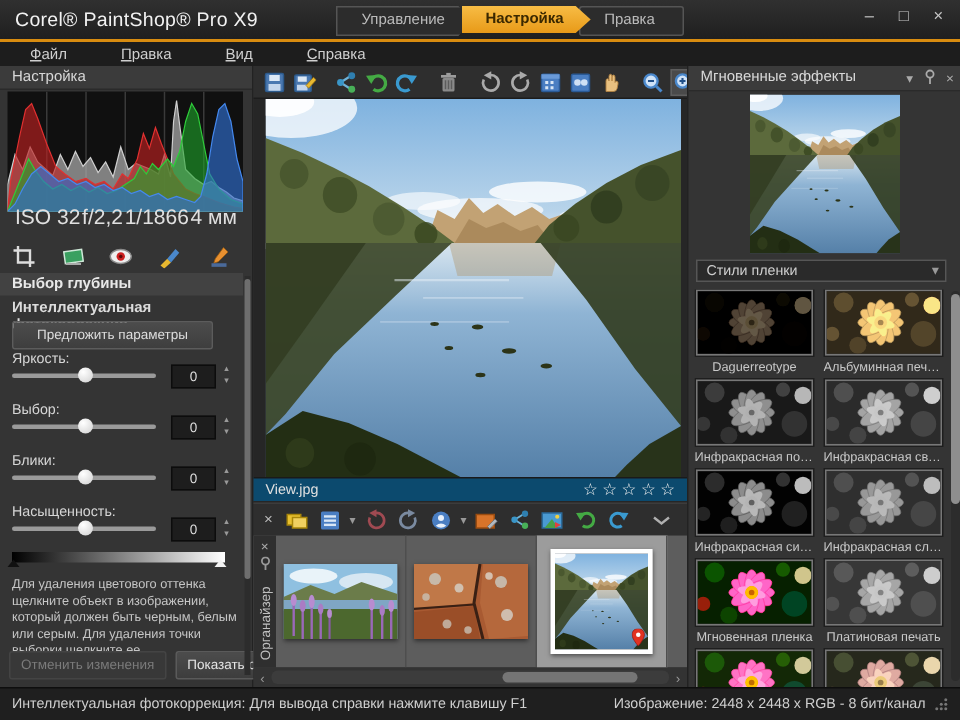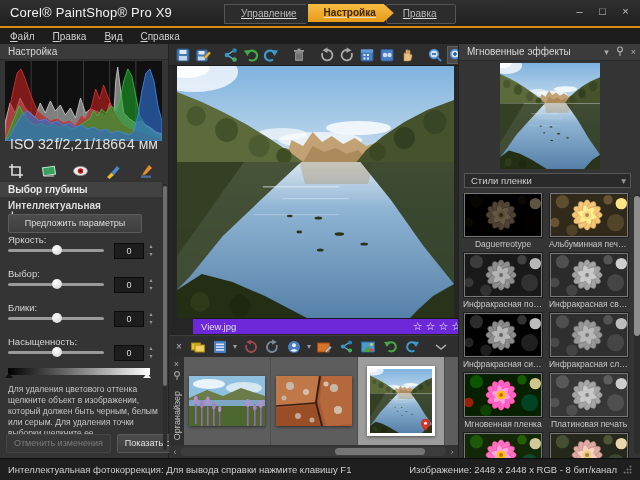--- a/index.html
+++ b/index.html
@@ -3,31 +3,31 @@
 <meta charset="utf-8">
 <style>
   html,body{margin:0;padding:0;background:#222;}
   #app{position:relative;width:640px;height:480px;background:#333;overflow:hidden;
        font-family:"Liberation Sans","DejaVu Sans",sans-serif;color:#ddd;font-size:10px;
        -webkit-font-smoothing:antialiased;}
   
   #titlebar{position:absolute;left:0;top:0;width:640px;height:26px;
     background:linear-gradient(#303030,#1f1f1f);border-bottom:2px solid #d88c10;}
   #app-title{position:absolute;left:10px;top:5px;font-size:13px;color:#f2f2f2;letter-spacing:.2px;}
-  #tabs{position:absolute;left:232px;top:4px;display:flex;height:32px;text-decoration:underline;}
+  #tabs{position:absolute;left:232px;top:4px;display:flex;height:32px;}
   .tab{position:relative;height:18px;line-height:18px;padding:0 18px 0 16px;font-size:10px;color:#bbb;
     background:#2c2c2c;border:1px solid #555;margin-left:-8px;
     clip-path:polygon(0 0,calc(100% - 10px) 0,100% 50%,calc(100% - 10px) 100%,0 100%);}
   .tab.active{background:linear-gradient(#f7bc45,#e89a18);color:#3a2800;font-weight:bold;border:none;z-index:2;}
   .tab.flat{clip-path:none;border-radius:2px;}
   #win-controls{position:absolute;right:6px;top:4px;display:flex;gap:6px;}
   .winbtn{width:17px;height:15px;line-height:14px;text-align:center;color:#c8c8c8;font-size:11px;cursor:default;}
   
   #menubar{position:absolute;left:0;top:28px;width:640px;height:16px;background:#1d1d1d;display:flex;
-    align-items:center;padding-left:10px;gap:18px;box-sizing:border-box;}
+    align-items:center;padding-left:20px;gap:36px;box-sizing:border-box;}
   .menu-item{display:inline-block;color:#cfcfcf;font-size:10px;}
   .menu-item::first-letter{text-decoration:underline;}
   
   #left-panel{position:absolute;left:0;top:44px;width:168px;height:414px;background:#343434;border-right:1px solid #222;}
   .panel-header{height:15px;line-height:15px;padding-left:8px;background:#3b3b3b;color:#d8d8d8;font-size:10px;border-bottom:1px solid #2a2a2a;}
   #histogram{position:absolute;left:5px;top:17px;width:157px;height:80px;background:#101010;}
   #exif-row{position:absolute;left:0;top:92px;width:168px;height:15px;display:flex;justify-content:space-between;
     padding:0 10px;box-sizing:border-box;color:#e0e0e0;font-size:14px;align-items:center;}
   #tools-row{position:absolute;left:0;top:116px;width:162px;height:22px;display:flex;justify-content:space-around;align-items:center;}
   .tool{width:20px;height:18px;display:flex;align-items:center;justify-content:center;}
@@ -55,22 +55,22 @@
   #left-scrollbar{position:absolute;right:1px;top:140px;width:4px;height:266px;background:#2c2c2c;}
   #left-scroll-thumb{position:absolute;left:0;top:2px;width:4px;height:200px;background:#6e6e6e;border-radius:2px;}
   
   #center{position:absolute;left:169px;top:44px;width:289px;height:414px;background:#262626;}
   #main-toolbar{position:absolute;left:0;top:0;width:289px;height:22px;background:#2e2e2e;display:flex;
     align-items:center;gap:4px;padding-left:6px;box-sizing:border-box;border-bottom:1px solid #1c1c1c;}
   .tbicon{width:18px;height:18px;display:flex;align-items:center;justify-content:center;}
   .tbicon.pressed{background:#4a4a4a;border:1px solid #5e5e5e;box-sizing:border-box;}
   .tb-sep{width:1px;height:14px;background:#474747;margin:0 2px;}
   #canvas{position:absolute;left:8px;top:22px;width:277px;height:252px;}
-  #file-row{position:absolute;left:0;top:274px;width:289px;height:16px;background:#6d28d9;display:flex;
-    align-items:center;justify-content:space-between;padding:0 8px;box-sizing:border-box;border-top:1px solid #1a1a1a;margin-left:24px;}
+  #file-row{position:absolute;left:0;top:274px;width:289px;height:16px;background:#0c4a6e;display:flex;
+    align-items:center;justify-content:space-between;padding:0 8px;box-sizing:border-box;border-top:1px solid #1a1a1a;}
   #file-name{font-size:9.5px;color:#e0e0e0;}
   #stars{display:flex;gap:3px;color:#f0f0f0;font-size:11px;}
   #org-toolbar{position:absolute;left:0;top:291px;width:289px;height:22px;background:#2e2e2e;display:flex;
     align-items:center;gap:4px;padding-left:4px;box-sizing:border-box;border-top:1px solid #3c3c3c;}
   #org-strip{position:absolute;left:0;top:313px;width:289px;height:88px;background:#5d5d5d;display:flex;}
   #org-tabstrip{width:15px;height:88px;background:#2f2f2f;display:flex;flex-direction:column;align-items:center;padding-top:2px;box-sizing:border-box;}
   #org-vertical-label{writing-mode:vertical-rl;transform:rotate(180deg);font-size:9px;color:#c0c0c0;margin-top:10px;}
   .org-cell{width:87px;height:88px;display:flex;align-items:center;justify-content:center;border-right:1px solid #4e4e4e;box-sizing:border-box;}
   .org-cell.selected{background:#9c9c9c;}
   .org-thumb{box-shadow:0 1px 3px rgba(0,0,0,.5);}

